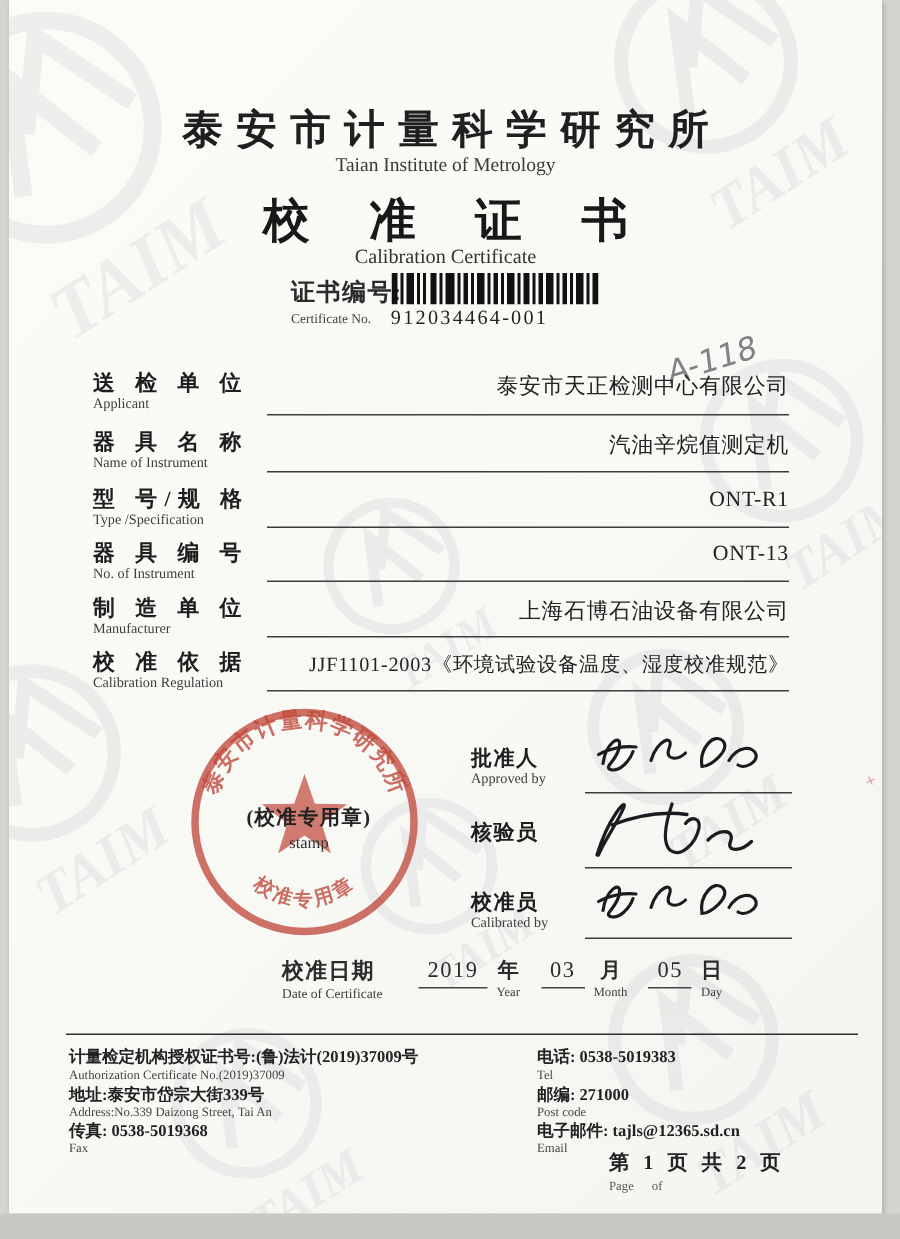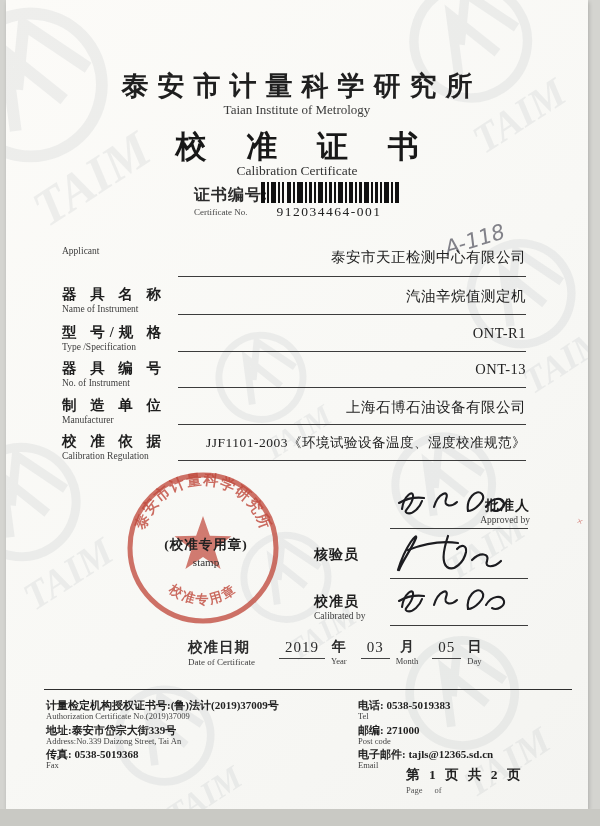--- a/index.html
+++ b/index.html
@@ -25,21 +25,21 @@
     font-size:13px;color:#3a3a3a;}
   .title-cn{position:absolute;left:0;top:126px;width:100%;text-align:center;
     font-size:31px;font-weight:bold;letter-spacing:16px;text-indent:16px;color:#181818;}
   .title-en{position:absolute;left:0;top:163px;width:100%;text-align:center;
     font-size:13.5px;color:#333;}
   
   .certno-label{position:absolute;left:188px;top:185px;text-align:left;}
   .certno-label .cn{font-size:16px;font-weight:bold;letter-spacing:1px;}
   .certno-label .en{font-size:9px;color:#444;margin-top:1px;}
   .barcode{position:absolute;left:255px;top:182px;width:138px;height:21px;}
-  .certno-value{position:absolute;left:248px;top:204px;width:150px;text-align:center;
+  .certno-value{position:absolute;left:232px;top:204px;width:150px;text-align:center;
     font-size:13.5px;letter-spacing:1.5px;color:#222;}
   
   .frow{position:absolute;left:0;width:582px;}
   .frow .lab{position:absolute;left:56px;top:0;width:125px;}
   .frow .lab .cn{font-size:14.5px;font-weight:bold;letter-spacing:5px;white-space:nowrap;color:#1e1e1e;}
   .frow .lab .en{font-size:9.5px;color:#3d3d3d;margin-top:0px;white-space:nowrap;}
   .frow .val{position:absolute;left:172px;top:2px;width:348px;text-align:right;
     font-size:14.5px;color:#222;letter-spacing:0.5px;white-space:nowrap;}
   .frow .line{position:absolute;left:172px;width:348px;border-bottom:1.4px solid #3c3c3c;}
   
@@ -191,20 +191,21 @@
           <rect x="134" y="0" width="4" height="21"></rect>
       </g>
     </svg>
   </div>
   <div class="certno-value">912034464-001</div>
 
   <div class="annot">A-118</div>
 
   <div class="frow" style="top:246px;">
     <div class="lab">
+        <div class="cn">送 检 单 位</div>
         <div class="en">Applicant</div>
       </div>
     <div class="val">泰安市天正检测中心有限公司</div>
     <div class="line" style="top:30px;"></div>
   </div>
   <div class="frow" style="top:285px;">
     <div class="lab">
         <div class="cn">器 具 名 称</div>
         <div class="en">Name of Instrument</div>
       </div>
@@ -259,21 +260,21 @@
         <textPath href="#arcBot" startOffset="50%" text-anchor="middle">校准专用章</textPath>
       </text>
     </svg>
   </div>
   <div class="stamp-overlay">
     <div class="cn">(校准专用章)</div>
     <div class="en">stamp</div>
   </div>
   <div class="redmark">×</div>
 
-  <div class="sigrow" style="top:497px;text-align:right;">
+  <div class="sigrow" style="top:497px;">
     <div class="lab">
         <div class="cn">批准人</div>
         <div class="en">Approved by</div>
       </div>
     <div class="line" style="top:31px;"></div>
     <div class="ink" style="top:-14px;">
       <svg width="125" height="42" viewBox="0 0 125 42">
         <g fill="none" stroke="#1c1c20" stroke-width="2.1" stroke-linecap="round">
           <path d="M8,26 C10,12 20,6 19,14 C18,24 8,28 13,30 C19,32 26,24 28,18"></path>
           <path d="M5,20 C12,16 22,14 30,15"></path>

